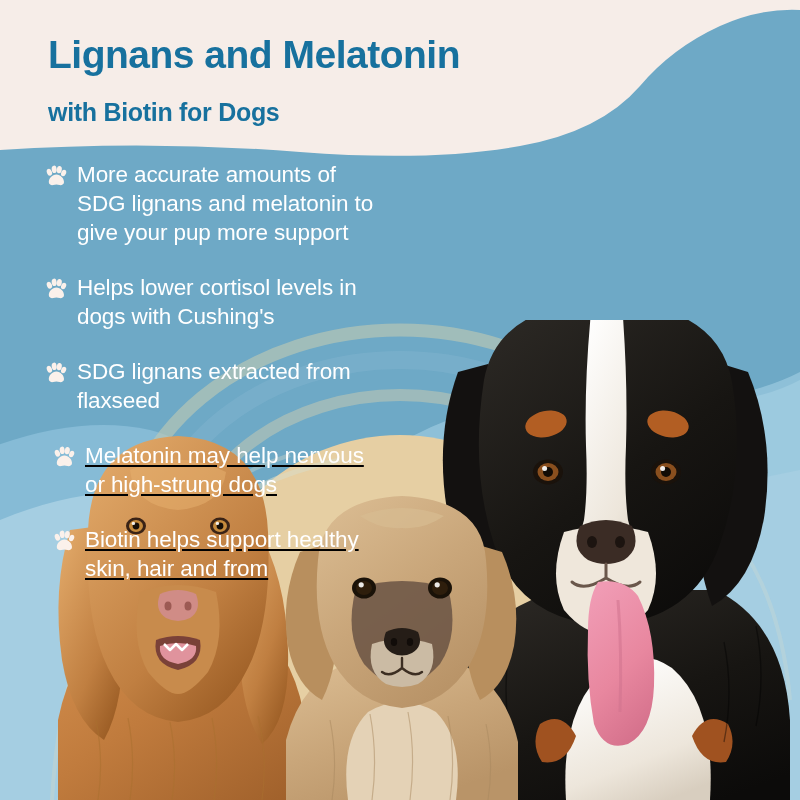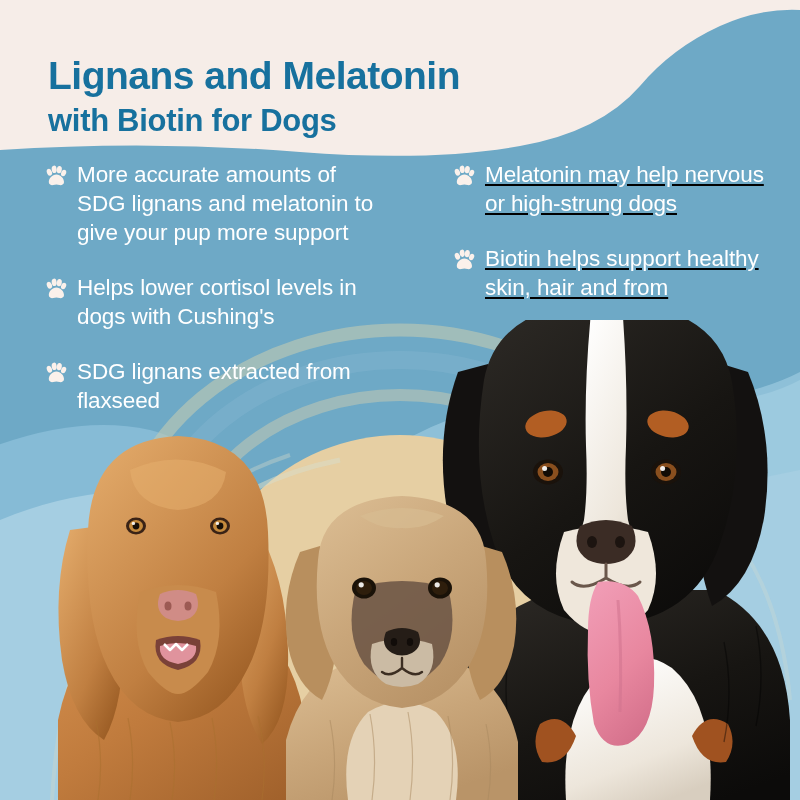--- a/index.html
+++ b/index.html
@@ -29,49 +29,50 @@
   
   #header {
     position:absolute;
     left:0; top:0;
     width:800px; height:170px;
     z-index:3;
     pointer-events:none;
   }
   #header-text {
     position:absolute;
-    left:48px; top:54px;
+    left:48px; top:33px;
     pointer-events:auto;
   }
   #title-main {
     font-size:39px;
     font-weight:bold;
     color:#17719E;
     letter-spacing:-0.5px;
     line-height:1.12;
     white-space:nowrap;
   }
   #title-sub {
-    font-size:31px;
+    font-size:25px;
     font-weight:bold;
     color:#17719E;
     letter-spacing:-0.3px;
     line-height:1.2;
-    margin-top:4px;
+    margin-top:20px;
     white-space:nowrap;
   }
 
   
   #bullets {
     position:absolute;
     left:0; top:160px;
     width:800px;
     z-index:3;
     display:flex;
     gap:0px;
+    flex-direction:column;
   }
   .bullet-col {
     width:400px;
     padding-left:44px;
     padding-right:10px;
   }
   .bullet-col.right { padding-left:452px; margin-left:-400px; width:800px; padding-right:34px;text-decoration:underline; }
 
   .bullet {
     position:relative;

